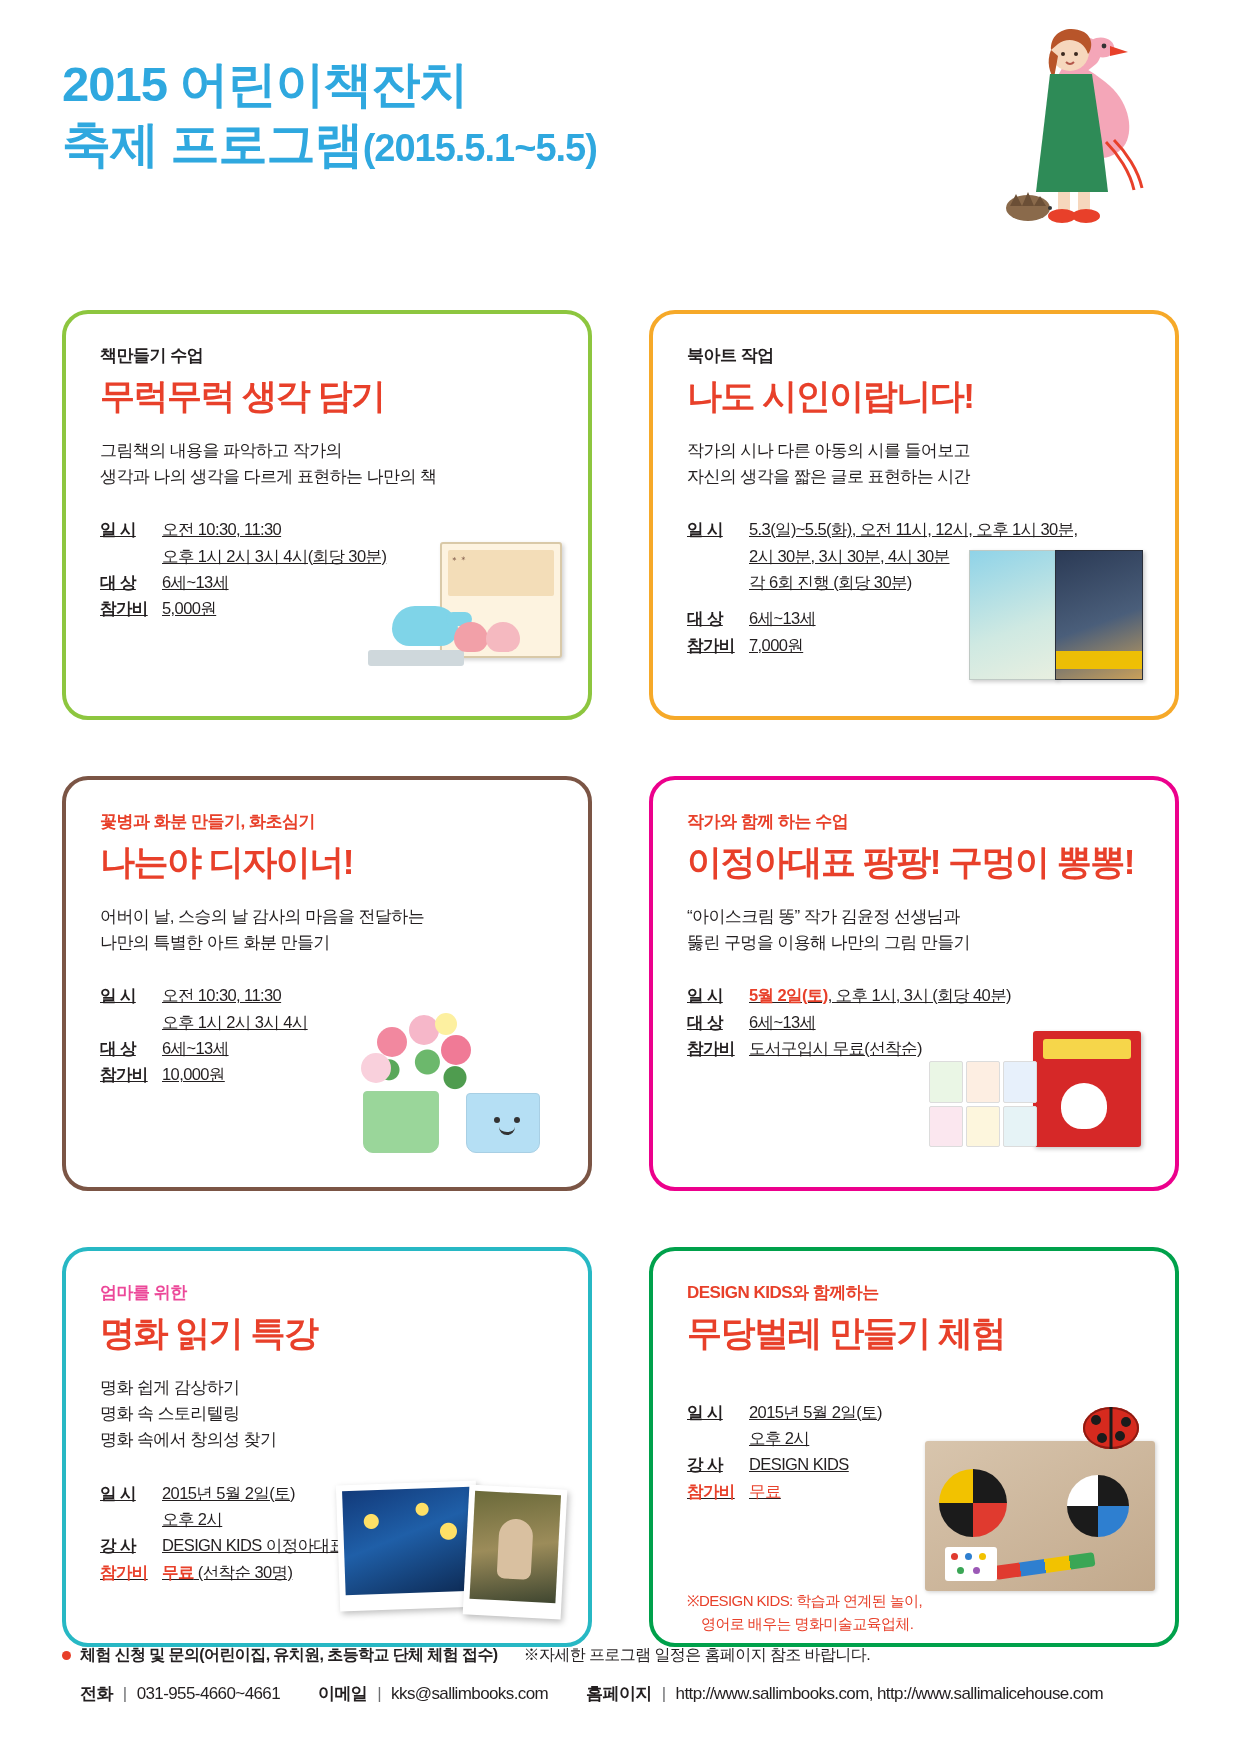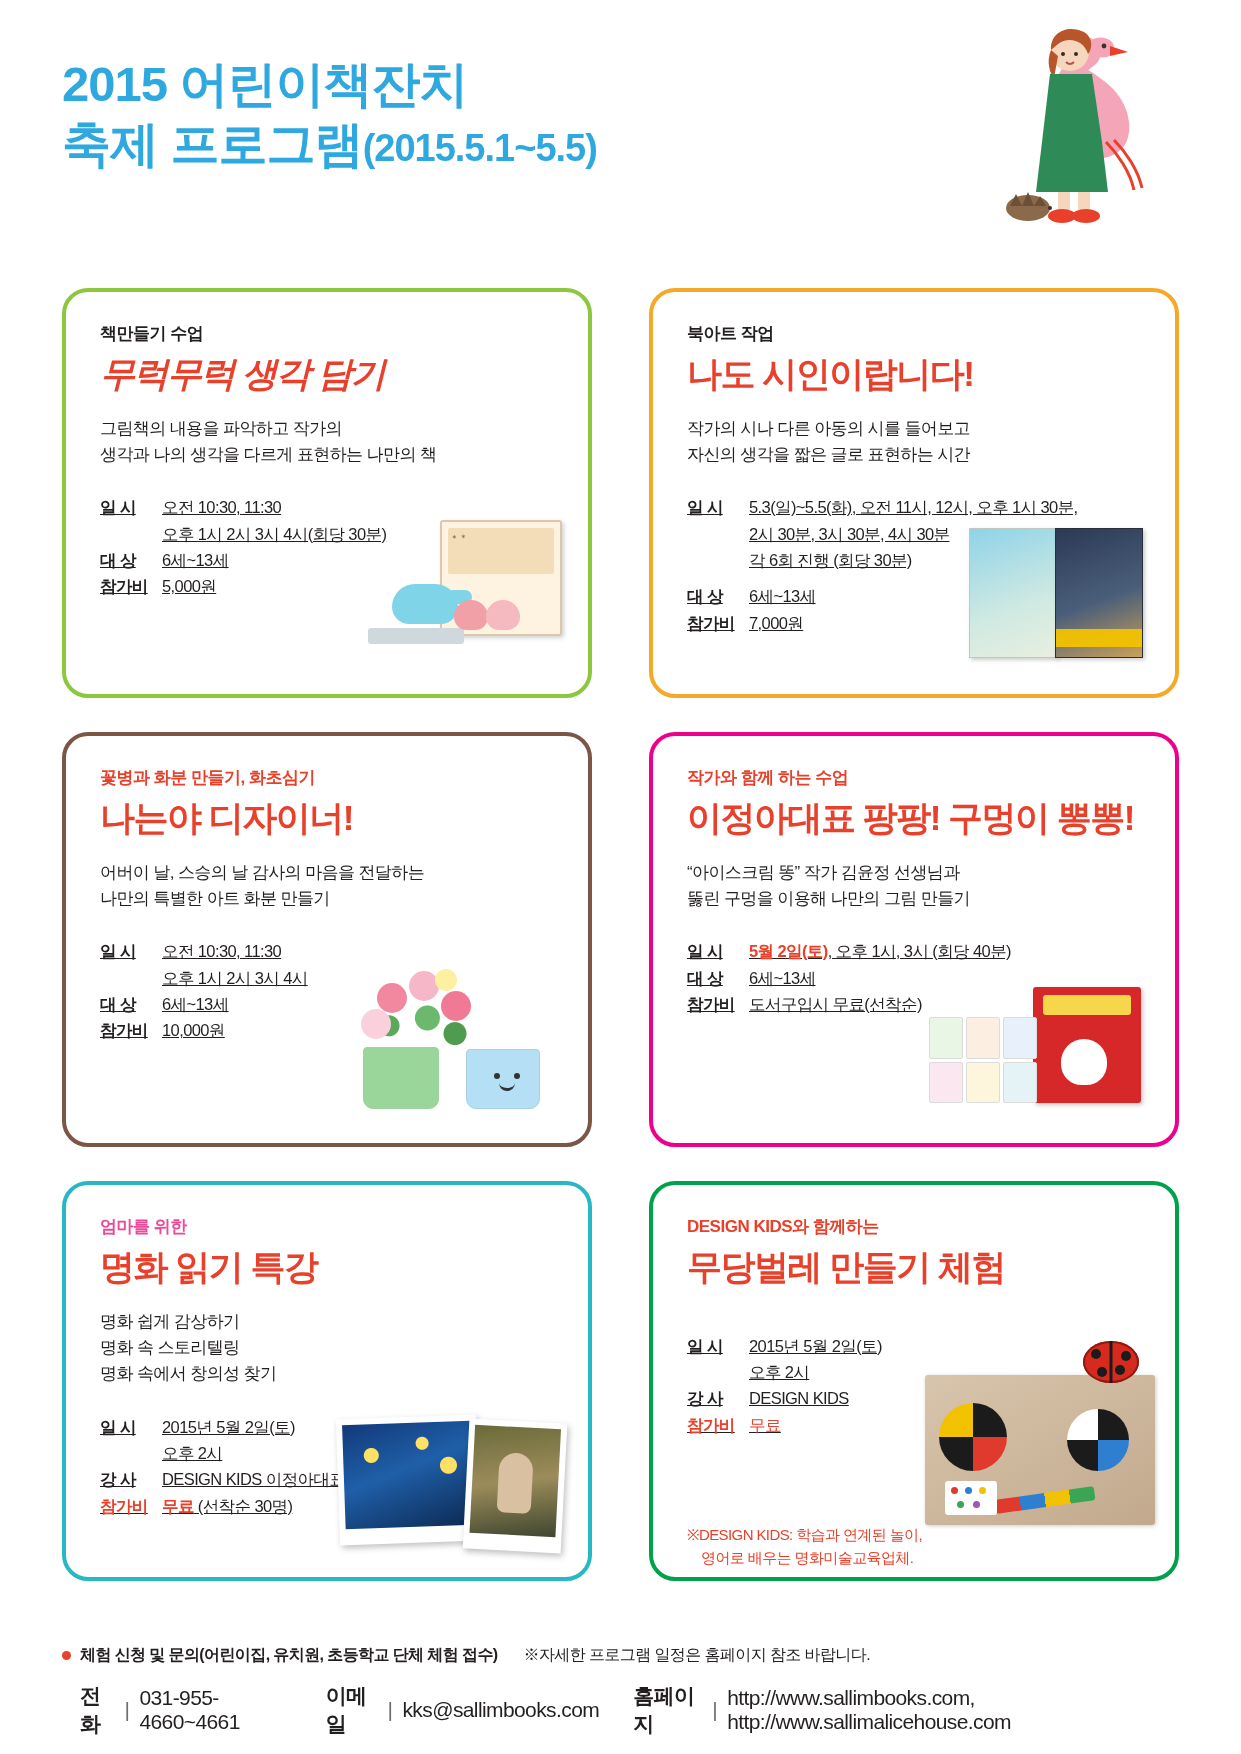--- a/index.html
+++ b/index.html
@@ -72,20 +72,21 @@
     grid-column-gap: 57px;
     grid-row-gap: 34px;
   }
   .card {
     position: relative;
     box-sizing: border-box;
     border: 4px solid #cccccc;
     border-radius: 26px;
     padding: 30px 30px 24px 34px;
     overflow: hidden;
+    margin-top: 22px;
   }
   .card.h1 { height: 410px; }
   .card.h2 { height: 415px; }
   .card.h3 { height: 400px; }
 
   .kicker {
     font-size: 17px;
     font-weight: bold;
     margin: 0 0 10px 0;
     letter-spacing: -0.5px;
@@ -129,21 +130,21 @@
     font-size: 15px;
     line-height: 1.5;
     letter-spacing: -0.6px;
     color: #e8402a;
   }
   .note .indent2 { padding-left: 14px; display:block; }
 
   
   .c1 { border-color: #8dc63f; }
   .c1 .kicker { color: #231f20; }
-  .c1 .headline { color: #e8402a; font-style: italic; }
+  .c1 .headline { color: #e8402a; }
 
   .c2 { border-color: #f6a929; }
   .c2 .kicker { color: #231f20; }
   .c2 .headline { color: #e8402a; }
 
   .c3 { border-color: #7b5545; }
   .c3 .kicker { color: #e8402a; }
   .c3 .headline { color: #e8402a; }
 
   .c4 { border-color: #ec008c; }
@@ -180,21 +181,21 @@
     border-radius: 50%;
     background: #e8402a;
     margin-right: 9px;
   }
   .footer .bold { font-weight: bold; }
   .footer .line2 {
     display: flex;
     align-items: center;
     padding-left: 18px;
     gap: 6px;
-    font-size: 21px;
+    font-size: 17px;
   }
   .footer .line2 .bold { font-weight: bold; }
   .sep { color: #6d6e71; margin: 0 4px; }
   .gap { display:inline-block; width: 26px; }
 
   
   .art { position: absolute; }
 
   
   .art1 { right: 26px; bottom: 40px; width: 200px; height: 130px; }

